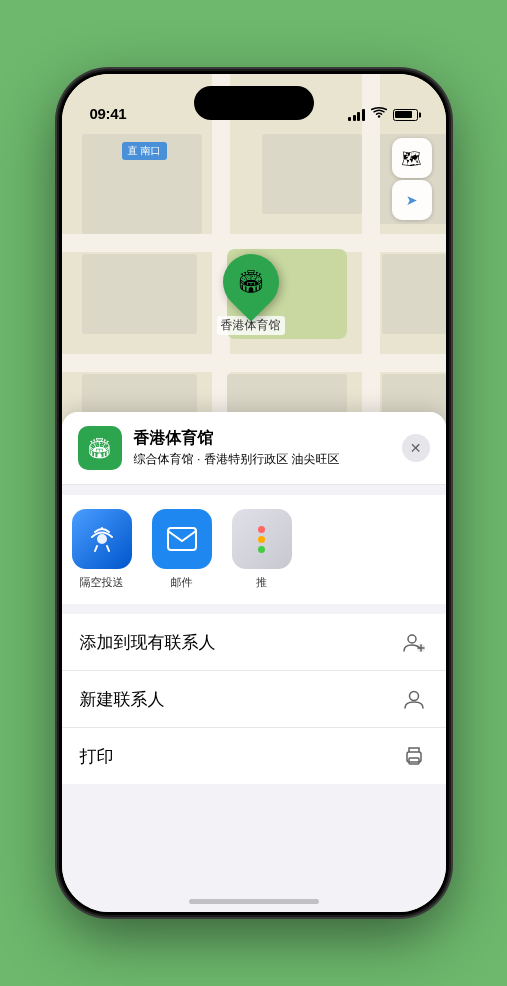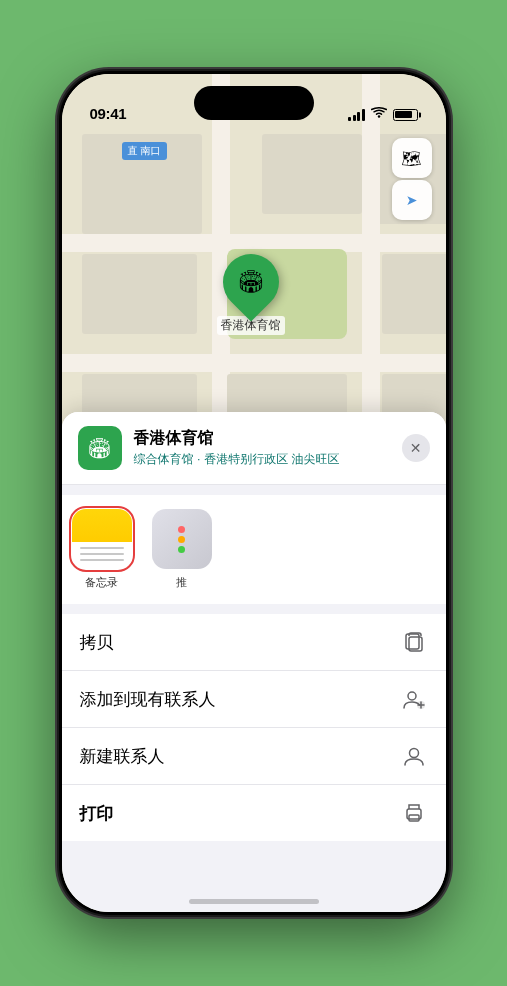--- a/index.html
+++ b/index.html
@@ -243,21 +243,21 @@
     .location-info {
       flex: 1;
     }
     .location-name {
       font-size: 16px;
       font-weight: 600;
       color: #000;
     }
     .location-sub {
       font-size: 12px;
-      color: #0f766e;
+      color: #000000;
       margin-top: 2px;
     }
     .close-btn {
       width: 28px;
       height: 28px;
       background: #e5e5ea;
       border-radius: 50%;
       display: flex;
       align-items: center;
       justify-content: center;
@@ -338,21 +338,20 @@
     .action-item {
       display: flex;
       align-items: center;
       justify-content: space-between;
       padding: 14px 18px;
       border-bottom: 0.5px solid #e5e5ea;
       cursor: pointer;
     }
     .action-item:last-child {
       border-bottom: none;
-      font-weight: bold;
     }
     .action-label {
       font-size: 17px;
       color: #000;
     }
     .action-icon {
       width: 28px;
       height: 28px;
       display: flex;
       align-items: center;
@@ -447,53 +446,54 @@
       <div class="location-header">
         <div class="location-icon">🏟</div>
         <div class="location-info">
           <div class="location-name">香港体育馆</div>
           <div class="location-sub">综合体育馆 · 香港特别行政区 油尖旺区</div>
         </div>
         <div class="close-btn">✕</div>
       </div>
 
       <div class="share-row">
-        <div class="share-item selected">
-          <div class="share-icon notes" style="background: linear-gradient(180deg, #ffd60a 0%, #ffcc00 55%, #ffffff 55%); position:relative;">
-            <div class="notes-lines">
-              <div class="notes-line"></div>
-              <div class="notes-line"></div>
-              <div class="notes-line"></div>
-            </div>
+        <div class="share-item">
+          <div class="share-icon airdrop">
+            <svg width="30" height="30" viewBox="0 0 30 30" fill="none">
+              <circle cx="15" cy="15" r="5" fill="white" opacity="0.9"></circle>
+              <path d="M15 4 L15 4" stroke="white" stroke-width="2" stroke-linecap="round"></path>
+              <path d="M8 8 Q15 2 22 8" stroke="white" stroke-width="2" fill="none" stroke-linecap="round"></path>
+              <path d="M5 13 Q15 4 25 13" stroke="white" stroke-width="2" fill="none" stroke-linecap="round"></path>
+              <path d="M10 22 L8 27 M20 22 L22 27" stroke="white" stroke-width="2" stroke-linecap="round"></path>
+            </svg>
           </div>
-          <span class="share-label">备忘录</span>
+          <span class="share-label">隔空投送</span>
+        </div>
+        <div class="share-item">
+          <div class="share-icon mail">
+            <svg width="30" height="24" viewBox="0 0 30 24" fill="none">
+              <rect x="1" y="1" width="28" height="22" rx="3" stroke="white" stroke-width="2" fill="none"></rect>
+              <path d="M1 4 L15 14 L29 4" stroke="white" stroke-width="2" fill="none"></path>
+            </svg>
+          </div>
+          <span class="share-label">邮件</span>
         </div>
         <div class="share-item">
           <div class="share-icon more-icon" style="background:linear-gradient(135deg,#e0e0e8,#c8c8d0);display:flex;align-items:center;gap:2px;">
             <span style="display:flex;flex-direction:column;gap:3px;align-items:center;">
               <span style="width:7px;height:7px;background:#f66;border-radius:50%;display:block;"></span>
               <span style="width:7px;height:7px;background:#fa0;border-radius:50%;display:block;"></span>
               <span style="width:7px;height:7px;background:#4c4;border-radius:50%;display:block;"></span>
             </span>
           </div>
           <span class="share-label">推</span>
         </div>
       </div>
 
       <div class="action-list">
-        <div class="action-item">
-          <span class="action-label">拷贝</span>
-          <div class="action-icon">
-            <svg width="22" height="22" viewBox="0 0 22 22" fill="none">
-              <rect x="6" y="6" width="13" height="14" rx="2" stroke="#636366" stroke-width="1.5" fill="none"></rect>
-              <path d="M6 5 L6 4 Q6 2 8 2 L16 2 Q18 2 18 4 L18 5" stroke="#636366" stroke-width="1.5" fill="none"></path>
-              <rect x="3" y="3" width="13" height="15" rx="2" stroke="#636366" stroke-width="1.5" fill="none"></rect>
-            </svg>
-          </div>
-        </div>
         <div class="action-item">
           <span class="action-label">添加到现有联系人</span>
           <div class="action-icon">
             <svg width="22" height="22" viewBox="0 0 22 22" fill="none">
               <circle cx="9" cy="8" r="4" stroke="#636366" stroke-width="1.5" fill="none"></circle>
               <path d="M1 20 Q1 14 9 14 Q14 14 16.5 17" stroke="#636366" stroke-width="1.5" fill="none" stroke-linecap="round"></path>
               <circle cx="18" cy="17" r="4" fill="#636366" opacity="0.15"></circle>
               <line x1="18" y1="14" x2="18" y2="20" stroke="#636366" stroke-width="1.5" stroke-linecap="round"></line>
               <line x1="15" y1="17" x2="21" y2="17" stroke="#636366" stroke-width="1.5" stroke-linecap="round"></line>
             </svg>

